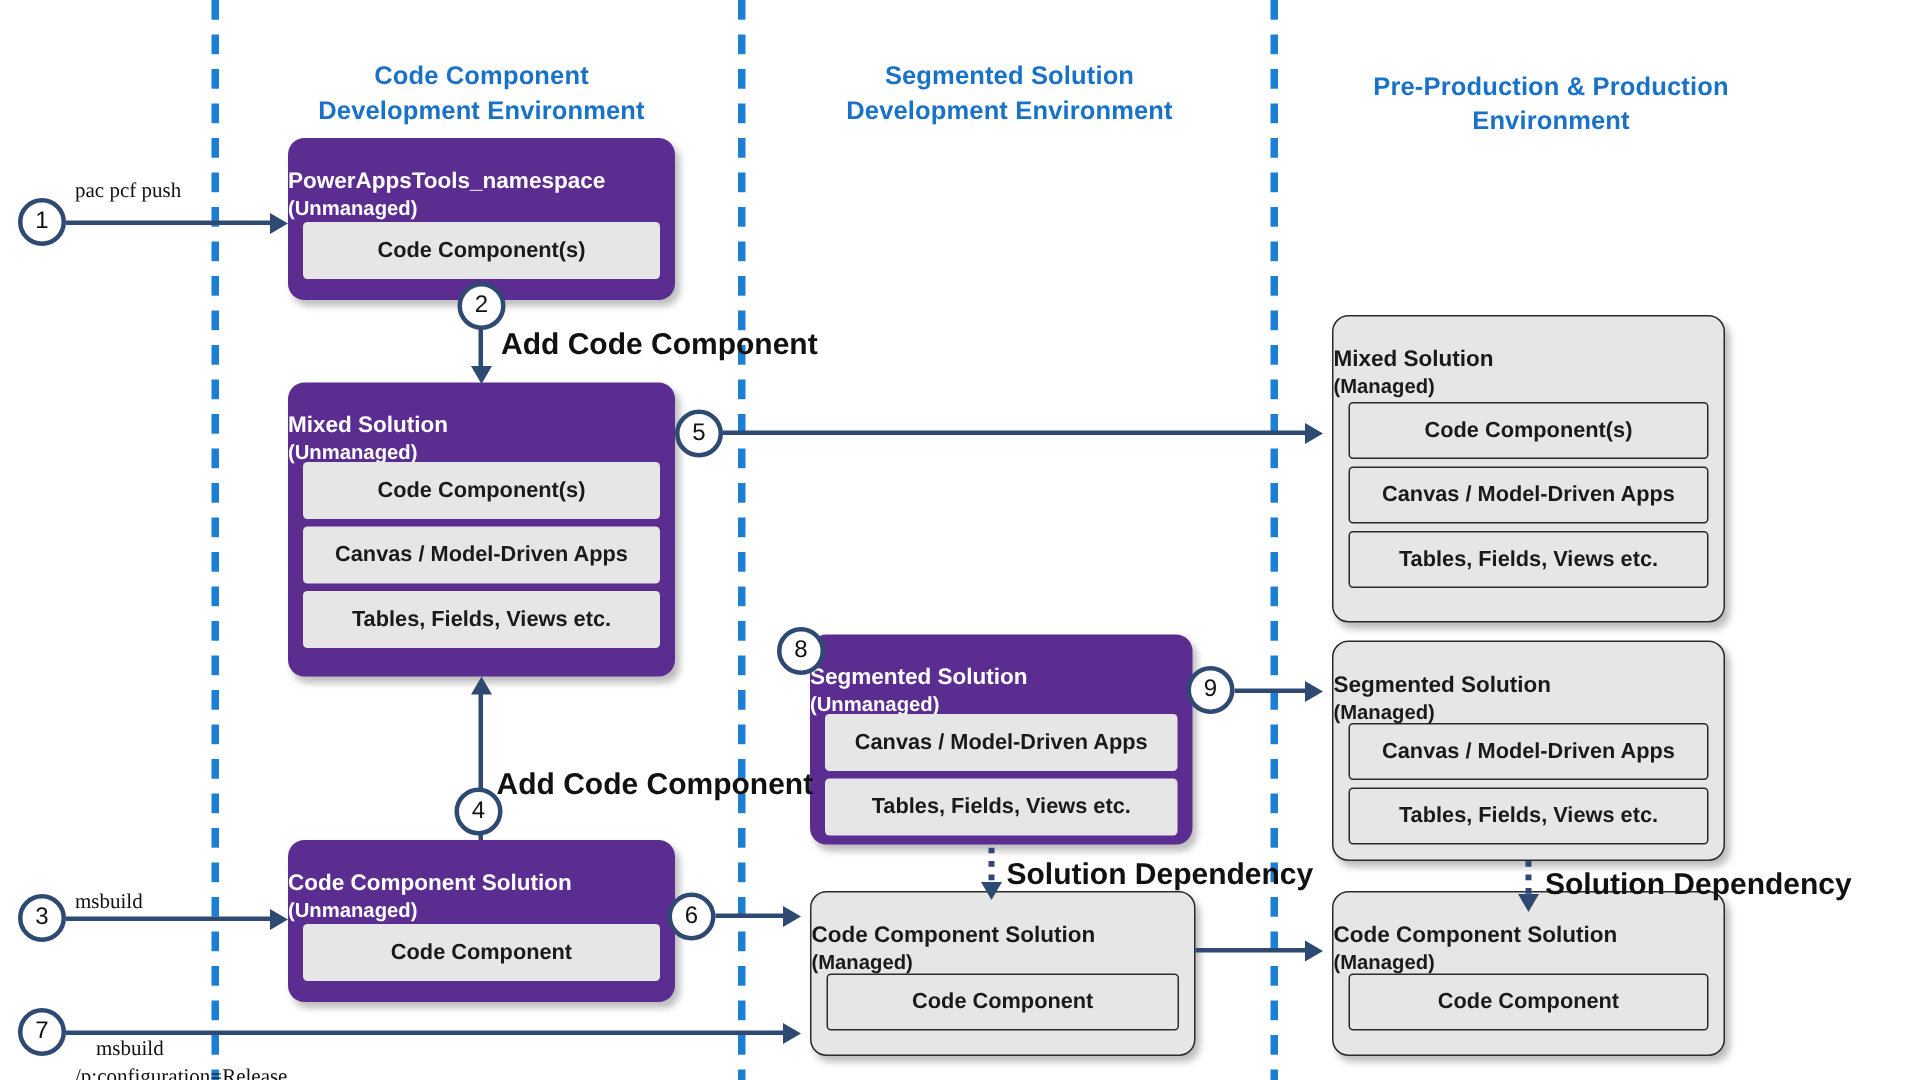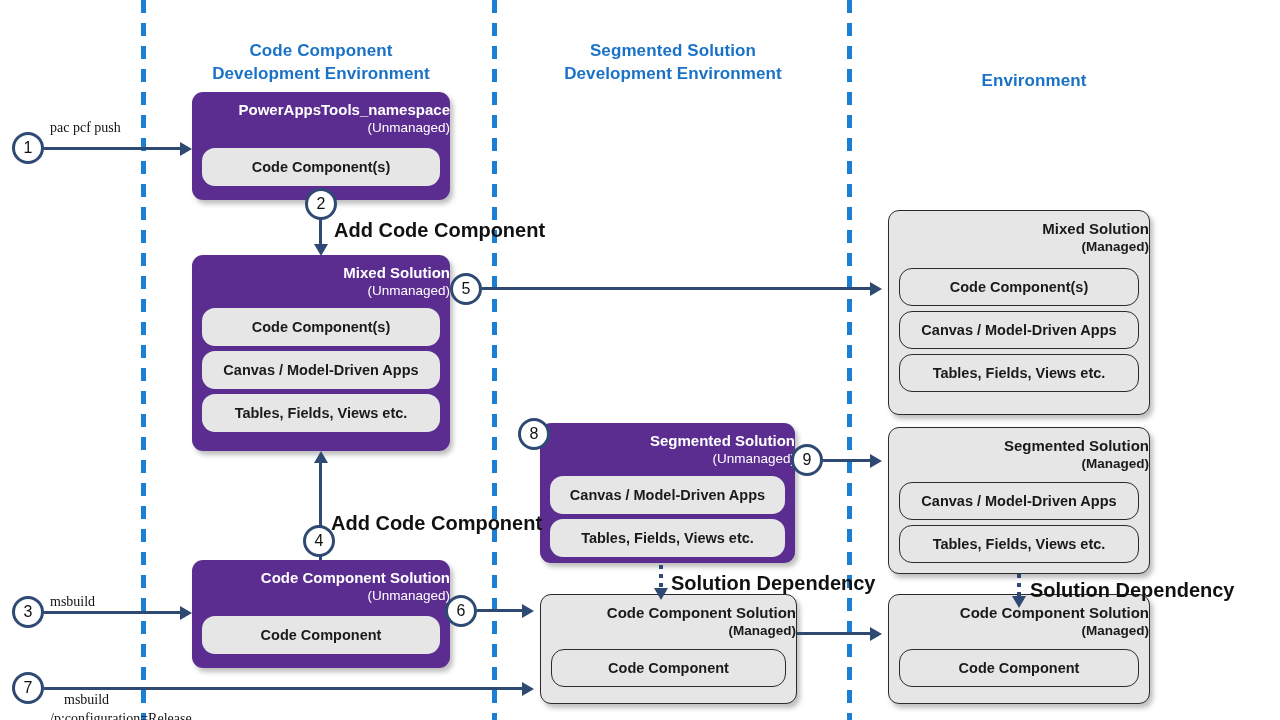--- a/index.html
+++ b/index.html
@@ -14,27 +14,27 @@
   
   .col-title{position:absolute;text-align:center;color:#1972c8;
     font-size:17px;font-weight:bold;line-height:23px;letter-spacing:.1px;}
 
   
   .sol{position:absolute;border-radius:11px;box-sizing:border-box;
        box-shadow:3px 4px 5px rgba(0,0,0,.26);}
   .sol.purple{background:#5c2d91;}
   .sol.gray{background:#e6e6e6;border:1.4px solid #2b2b2b;}
 
-  .sol-head{text-align:right;font-weight:bold;font-size:15px;line-height:18px;padding-top:9px;}
+  .sol-head{text-align:left;font-weight:bold;font-size:15px;line-height:18px;padding-top:20px;}
   .sol.purple .sol-head{color:#ffffff;}
   .sol.gray  .sol-head{color:#1a1a1a;}
   .sol-head .sub{display:block;font-weight:bold;font-size:13.5px;line-height:17px;}
-  .sol.purple .sol-head .sub{font-weight:normal;}
-
-  .chip{position:absolute;left:10px;right:10px;height:38px;border-radius:13px;
+  .sol.purple .sol-head .sub{font-weight:bold;}
+
+  .chip{position:absolute;left:10px;right:10px;height:38px;border-radius:3px;
         background:#e6e6e6;display:flex;align-items:center;justify-content:center;
         font-size:14.5px;font-weight:bold;color:#1a1a1a;box-sizing:border-box;}
   .sol.gray .chip{border:1.1px solid #2b2b2b;background:#e6e6e6;}
   .sol.purple .chip{border:none;}
 
   
   .step{position:absolute;width:32px;height:32px;border-radius:50%;
         background:#ffffff;border:3px solid #2f4a72;
         display:flex;align-items:center;justify-content:center;
         font-size:16px;color:#111;z-index:40;box-sizing:border-box;}
@@ -68,21 +68,21 @@
 
   <div class="col-title" style="left:176px;top:39px;width:290px;">
     <span>Code Component</span><br>
     <span>Development Environment</span>
   </div>
   <div class="col-title" style="left:528px;top:39px;width:290px;">
     <span>Segmented Solution</span><br>
     <span>Development Environment</span>
   </div>
   <div class="col-title" style="left:874px;top:46px;width:320px;">
-    <br>
+    <span>Pre-Production &amp; Production</span><br>
     <span>Environment</span>
   </div>
 
   <div class="step" style="left:12px;top:132px;">
     <span>1</span>
   </div>
   <div class="cmd" style="left:50px;top:118px;">pac pcf push</div>
   <div class="hline" style="left:44px;top:147px;width:138px;"></div>
   <div class="arrow-r" style="left:180px;top:141.5px;"></div>
 

